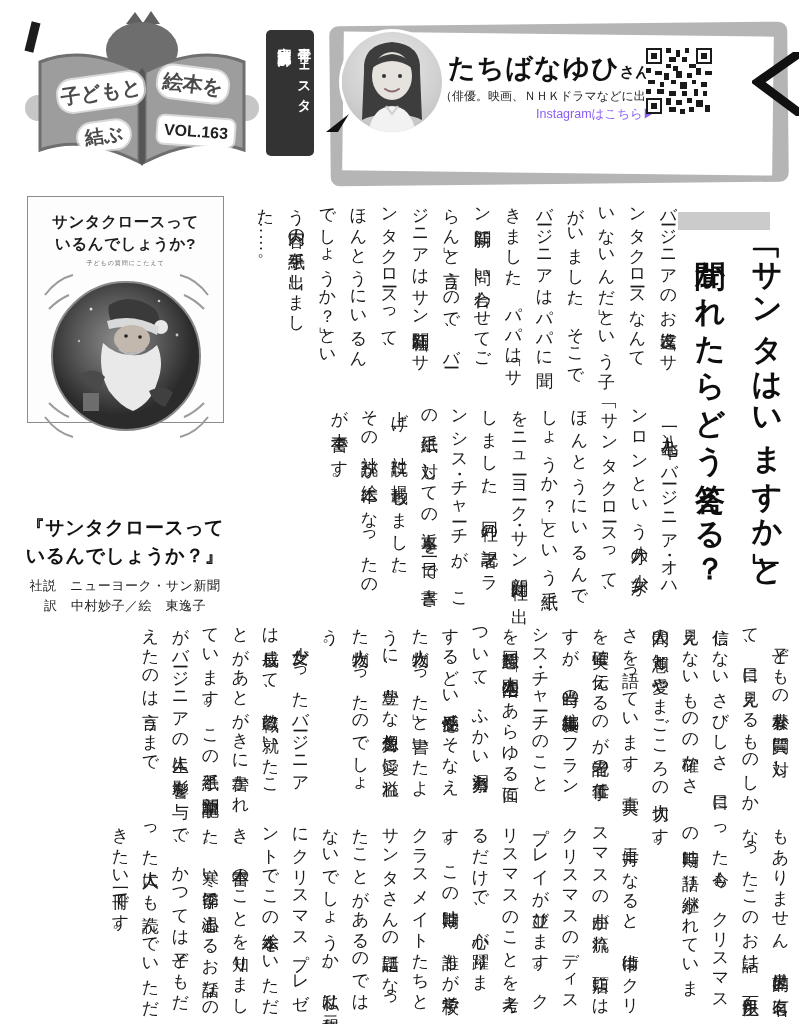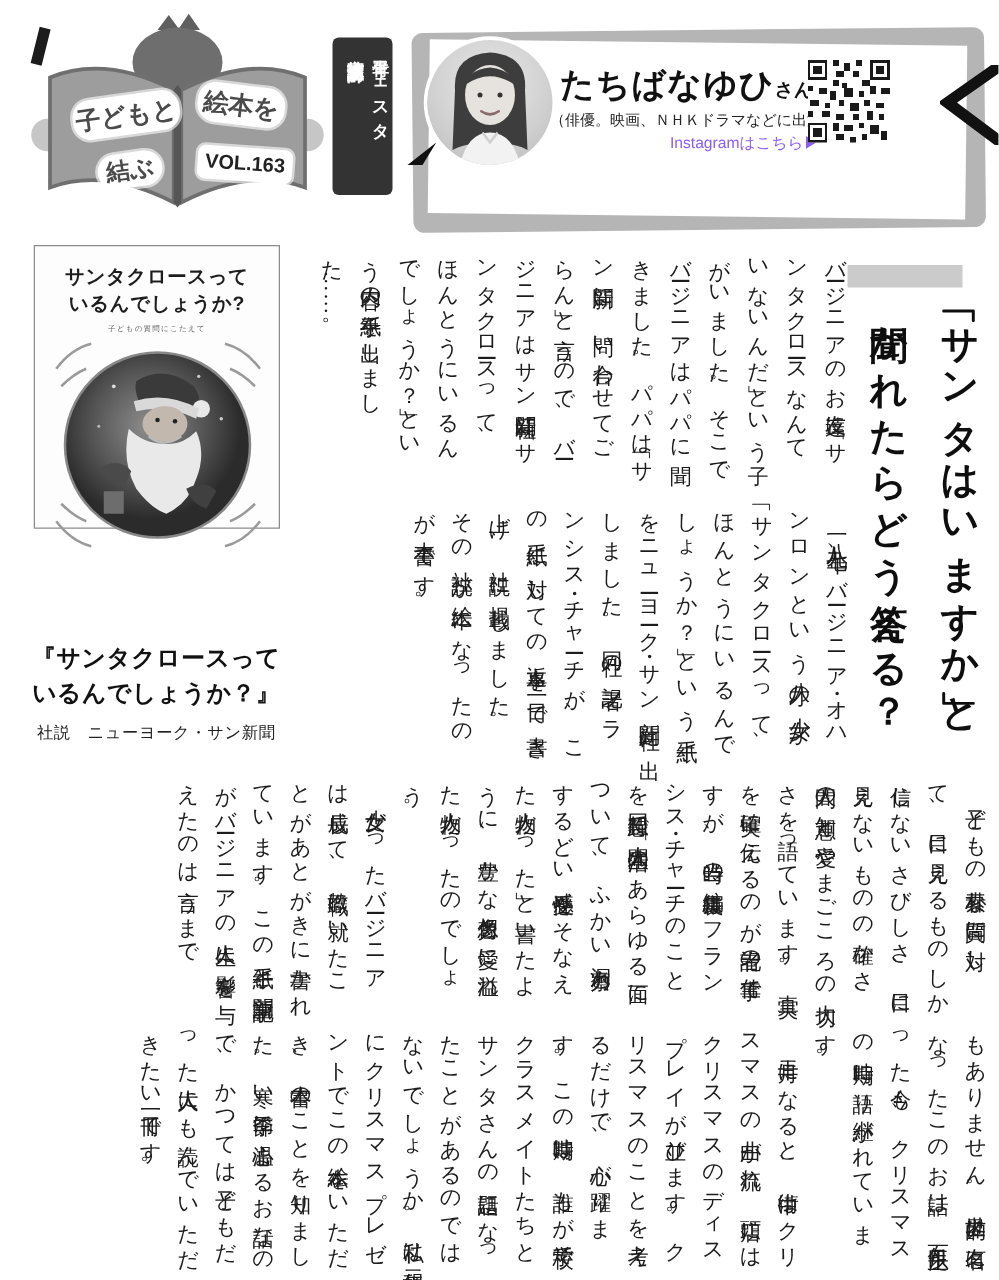--- a/index.html
+++ b/index.html
@@ -230,20 +230,21 @@
       <path d="M40 110 Q56 100 66 112 L60 126 Q48 122 40 110 Z" fill="#4a4a4a"></path>
       <rect x="44" y="128" width="16" height="18" fill="#6d6d6d"></rect>
       <path d="M110 126 Q126 118 134 128 L126 142 Q114 138 110 126 Z" fill="#404040"></path>
     </svg>
   </div>
 
   <div class="bookinfo">
     <div class="bi-title">『サンタクロースって
 いるんでしょうか？』</div>
     <div class="bi-credit">社説　ニューヨーク・サン新聞</div>
+    <div class="bi-credit" style="margin-top:0">訳　中村妙子／絵　東逸子</div>
   </div>
 
   <div class="headline-bar"></div>
   <div class="headline">「サンタはいますか」と
 聞かれたらどう答える？</div>
 
   <div class="vtext synopsis">バージニアのお友達に「サンタクロースなんていないんだ」という子がいました。そこでバージニアはパパに聞きました。パパは「サン新聞に、問い合わせてごらん」と言うので、バージニアはサン新聞社に「サンタクロースって、ほんとうにいるんでしょうか？」という内容の手紙を出しました……。</div>
   <div class="vtext lead">　一八九七年、バージニア・オハンロンという八才の少女が「サンタクロースって、ほんとうにいるんでしょうか？」という手紙をニューヨーク・サン新聞社に出しました。同社の記者フランシス・チャーチが、この手紙に対しての返事を一日で書き上げ、社説に掲載しました。その社説が絵本になったのが本書です。</div>
   <div class="vtext band2">　子どもの素朴な質問に対して、目に見えるものしか信じないさびしさ、目に見えないものの確かさ、人間の知恵と愛やまごころの大切さを語っています。真実を確実に伝えるのが記者の仕事ですが、当時の編集長はフランシス・チャーチのことを回想録で「人間生活のあらゆる面について、ふかい洞察力とするどい感受性をそなえた人物だった」と書いたように、豊かな想像力と愛に溢れた人物だったのでしょう。
 　少女だったバージニアは成長して、教職に就いたことがあとがきに書かれています。この手紙と新聞記事がバージニアの人生に影響を与えたのは言うまで</div>

